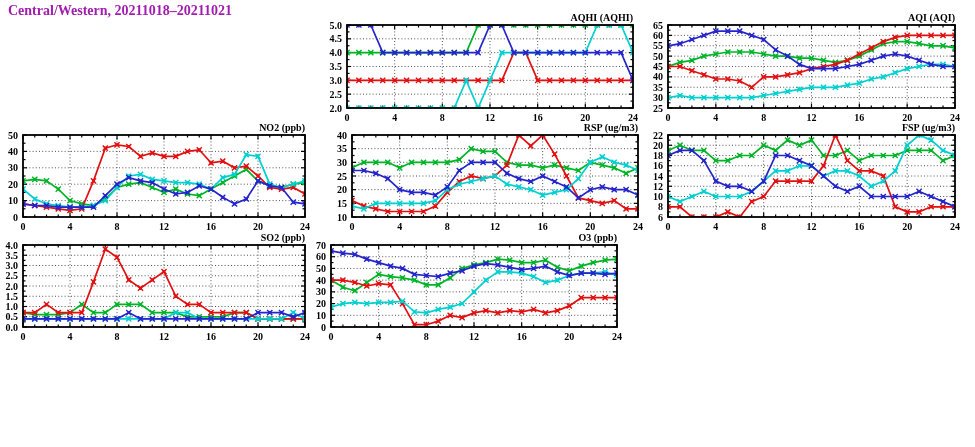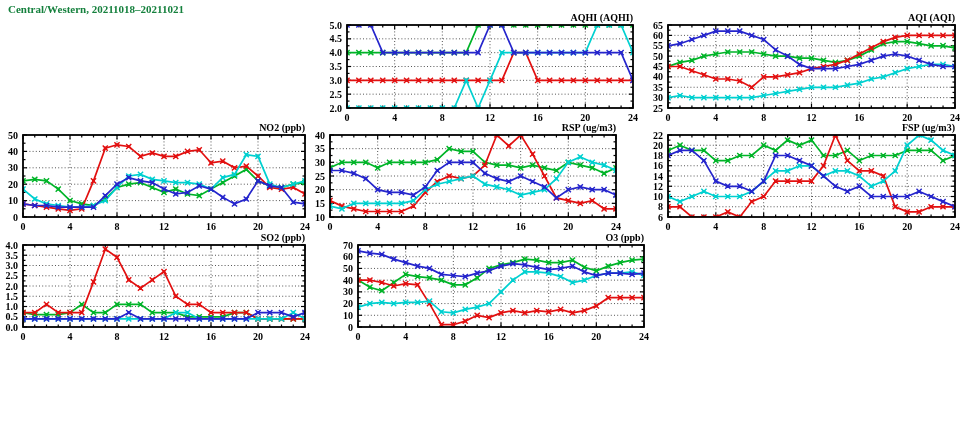--- a/index.html
+++ b/index.html
@@ -1,19 +1,19 @@
 <!DOCTYPE html>
 <html><head>
 <meta charset="utf-8">
 <style>
   html,body{margin:0;padding:0;background:#ffffff;}
   body{width:975px;height:447px;position:relative;overflow:hidden;
        font-family:"Liberation Serif","DejaVu Serif",serif;}
-  .page-title{position:absolute;left:8px;top:3px;font-size:11px;font-weight:700;
-       color:#15803d;letter-spacing:0px;white-space:nowrap;}
+  .page-title{position:absolute;left:8px;top:3px;font-size:14px;font-weight:700;
+       color:#a21caf;letter-spacing:0px;white-space:nowrap;}
   .chart{position:absolute;text-align:right;}
   .ctitle{position:absolute;top:1px;right:10px;font-size:10px;font-weight:700;
        color:#000;white-space:nowrap;}
   svg{display:block;}
   text{font-family:"Liberation Serif","DejaVu Serif",serif;font-weight:700;
        font-size:10px;fill:#000;}
 </style>
 </head>
 <body>
 
@@ -435,21 +435,21 @@
         <text x="34" y="109">0</text>
         <text x="81" y="109">4</text>
         <text x="128" y="109">8</text>
         <text x="175" y="109">12</text>
         <text x="222" y="109">16</text>
         <text x="269" y="109">20</text>
         <text x="316" y="109">24</text>
       </g>
     </svg>
   </div>
-<div class="chart" style="left: 296px; top: 121px; width: 330px; height: 114px;">
+<div class="chart" style="left: 318px; top: 121px; width: 330px; height: 114px;">
   <div class="ctitle">RSP (ug/m3)</div>
 <svg width="330" height="114" viewBox="0 0 330 114">
       <defs>
         <clipPath id="clip-rsp">
           <rect x="34" y="14" width="286" height="82"></rect>
         </clipPath>
       </defs>
       <g stroke="#555555" stroke-width="1" stroke-dasharray="1 2.2">
         <line x1="34" y1="82.33333333333334" x2="320" y2="82.33333333333334"></line>
         <line x1="34" y1="68.66666666666666" x2="320" y2="68.66666666666666"></line>
@@ -876,21 +876,21 @@
         <text x="34" y="109">0</text>
         <text x="81" y="109">4</text>
         <text x="128" y="109">8</text>
         <text x="175" y="109">12</text>
         <text x="222" y="109">16</text>
         <text x="269" y="109">20</text>
         <text x="316" y="109">24</text>
       </g>
     </svg>
   </div>
-<div class="chart" style="left: 324px; top: 231px; width: 330px; height: 114px;">
+<div class="chart" style="left: 297px; top: 231px; width: 330px; height: 114px;">
   <div class="ctitle">O3 (ppb)</div>
 <svg width="330" height="114" viewBox="0 0 330 114">
       <defs>
         <clipPath id="clip-o3">
           <rect x="34" y="14" width="286" height="82"></rect>
         </clipPath>
       </defs>
       <g stroke="#555555" stroke-width="1" stroke-dasharray="1 2.2">
         <line x1="34" y1="84.28571428571428" x2="320" y2="84.28571428571428"></line>
         <line x1="34" y1="72.57142857142857" x2="320" y2="72.57142857142857"></line>

